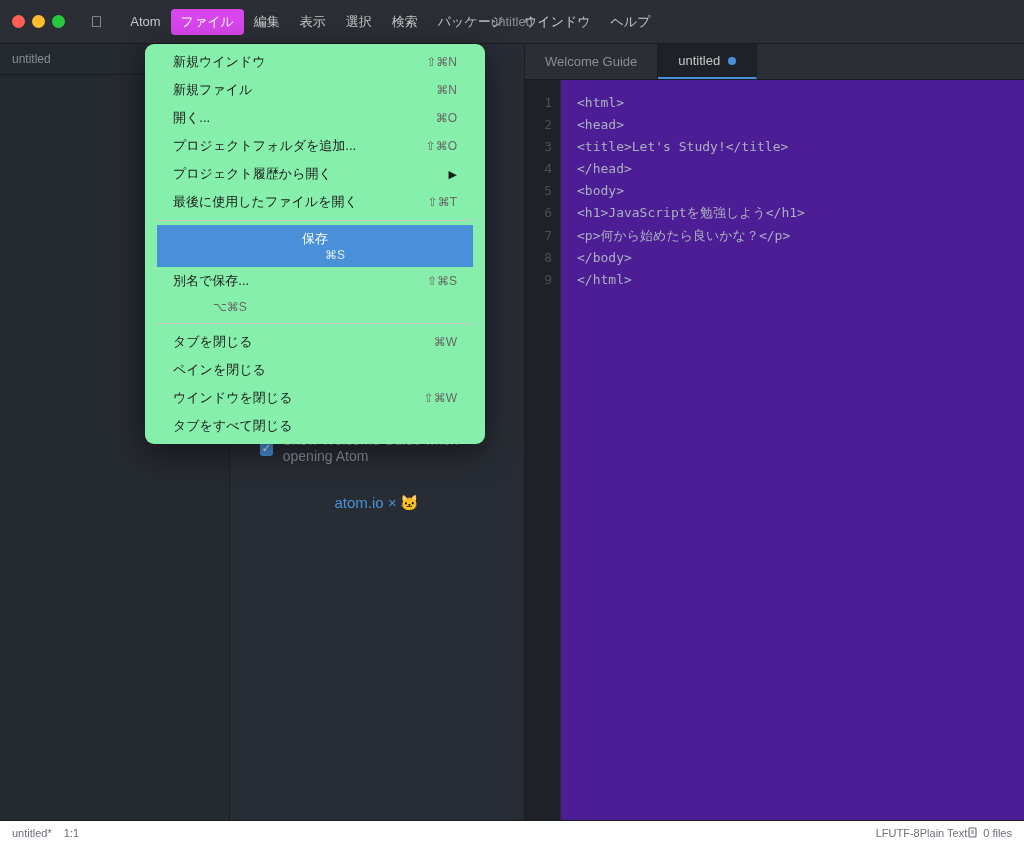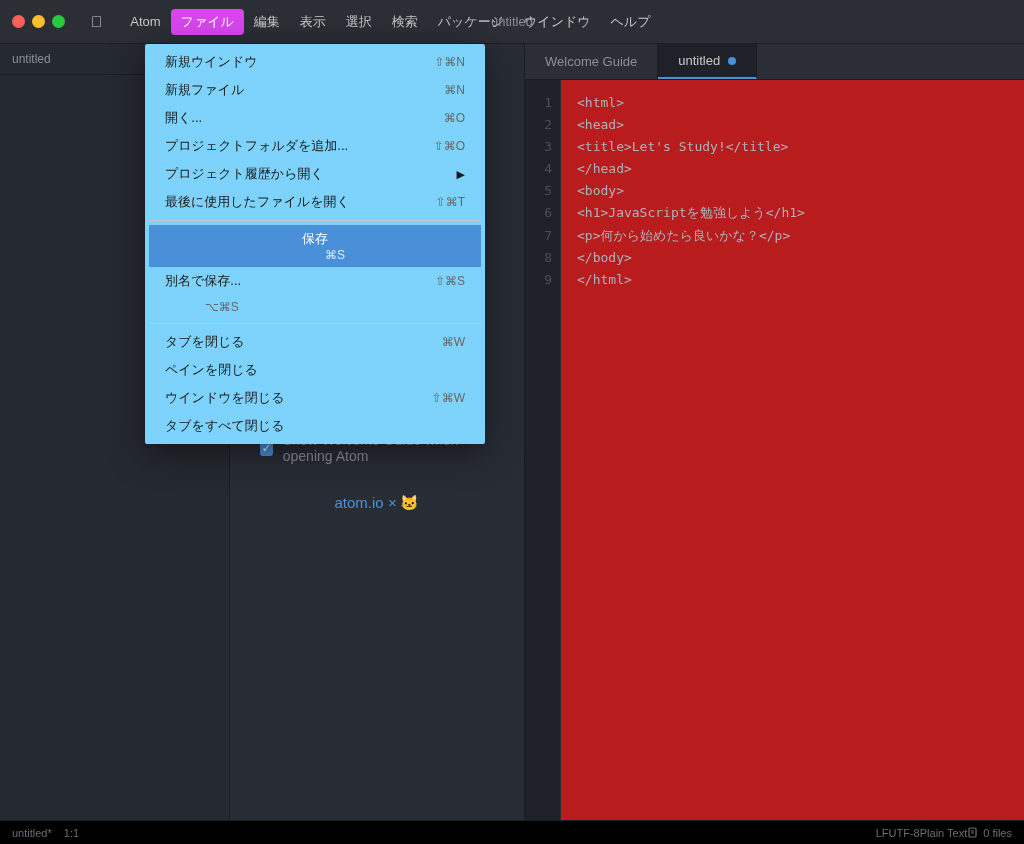--- a/index.html
+++ b/index.html
@@ -154,21 +154,21 @@
     }
     .atom-link {
       font-size: 15px;
       color: #4a90d9;
       margin-top: 20px;
     }
 
     
     .editor-pane {
       width: 500px;
-      background: #b91c1c;
+      background: #4c1d95;
       display: flex;
       flex-direction: column;
       border-left: 1px solid #1a1d21;
     }
     .editor-tabs {
       display: flex;
       background: #2b2f35;
       border-bottom: 1px solid #1a1d21;
       height: 36px;
     }
@@ -218,21 +218,21 @@
       font-size: 13px;
       color: #abb2bf;
       line-height: 1.7;
       white-space: pre;
     }
     .code-line { display: block; }
 
     
     .statusbar {
       height: 24px;
-      background: #000000;
+      background: #ffffff;
       border-top: 1px solid #1a1d21;
       display: flex;
       align-items: center;
       padding: 0 12px;
       font-size: 11px;
       color: #6a6e76;
       gap: 16px;
     }
     .status-left { display: flex; gap: 12px; align-items: center; }
     .status-right { margin-left: auto; display: flex; gap: 0; align-items: flex-start; }
@@ -240,26 +240,26 @@
       display: flex;
       align-items: center;
       gap: 4px;
     }
 
     
     .dropdown-menu {
       position: absolute;
       top: 44px;
       left: 145px;
-      background: #7dd3fc;
-      border-radius: 2px;
+      background: #86efac;
+      border-radius: 9px;
       box-shadow: 0 8px 32px rgba(0,0,0,0.5);
       z-index: 1000;
       min-width: 340px;
-      padding: 4px 4px;
+      padding: 4px 12px;
       overflow: hidden;
     }
     .menu-section-divider {
       height: 1px;
       background: #c8c8c8;
       margin: 4px 0;
     }
     .menu-row {
       display: flex;
       align-items: center;

